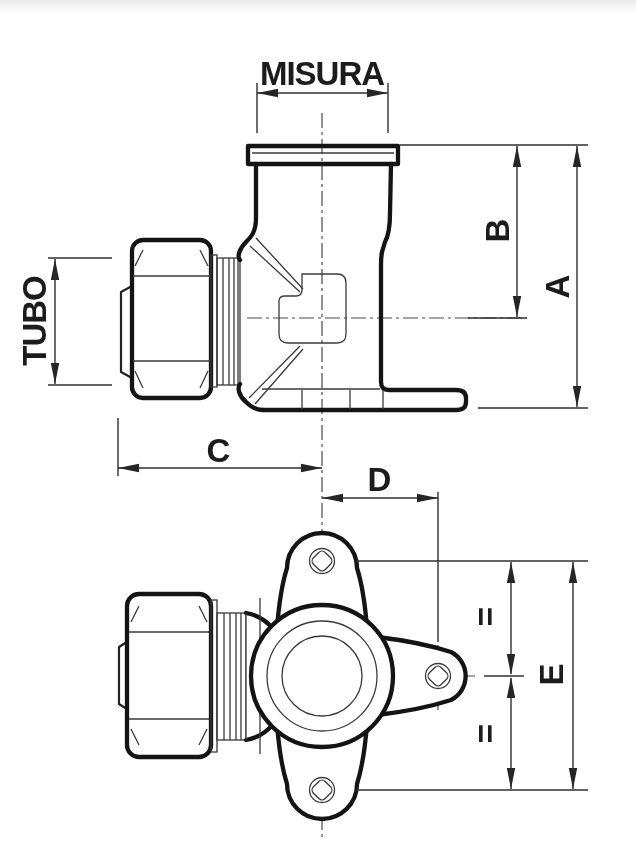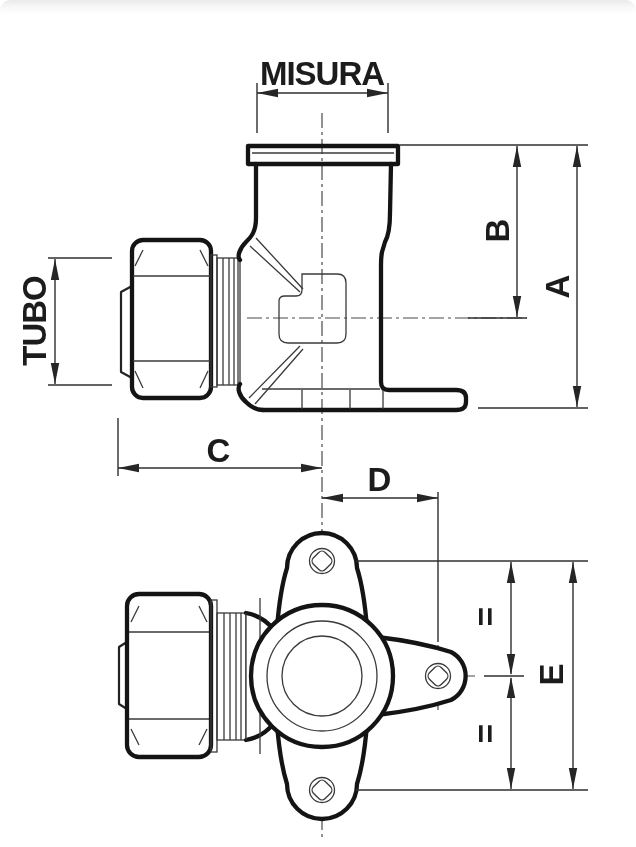--- a/index.html
+++ b/index.html
@@ -5,21 +5,20 @@
   html,body{margin:0;padding:0;}
   body{
     width:636px;height:847px;
     background:#ffffff;
     font-family:"Liberation Sans", sans-serif;
     overflow:hidden;
   }
   .page{
     position:relative;width:636px;height:847px;
     background:linear-gradient(#e9e9ea 0px, #f6f6f7 6px, #ffffff 14px);
-    border-radius:11px;
   }
   svg{position:absolute;left:0;top:0;}
   .thick{stroke:#141414;stroke-width:4.3;fill:none;stroke-linejoin:round;stroke-linecap:round;}
   .thickf{stroke:#141414;stroke-width:4.3;fill:#ffffff;stroke-linejoin:round;stroke-linecap:round;}
   .med{stroke:#222;stroke-width:2.2;fill:none;stroke-linejoin:round;}
   .thin{stroke:#3a3a3a;stroke-width:1.3;fill:none;}
   .dim{stroke:#303030;stroke-width:1.4;fill:none;}
   .arrow{fill:#262626;stroke:none;}
   .cl{stroke:#4a4a4a;stroke-width:1.2;fill:none;stroke-dasharray:15 4 3 4;}
   .lbl{fill:#1c1c1c;font-family:"Liberation Sans", sans-serif;font-weight:bold;font-size:33px;letter-spacing:-1px;}

